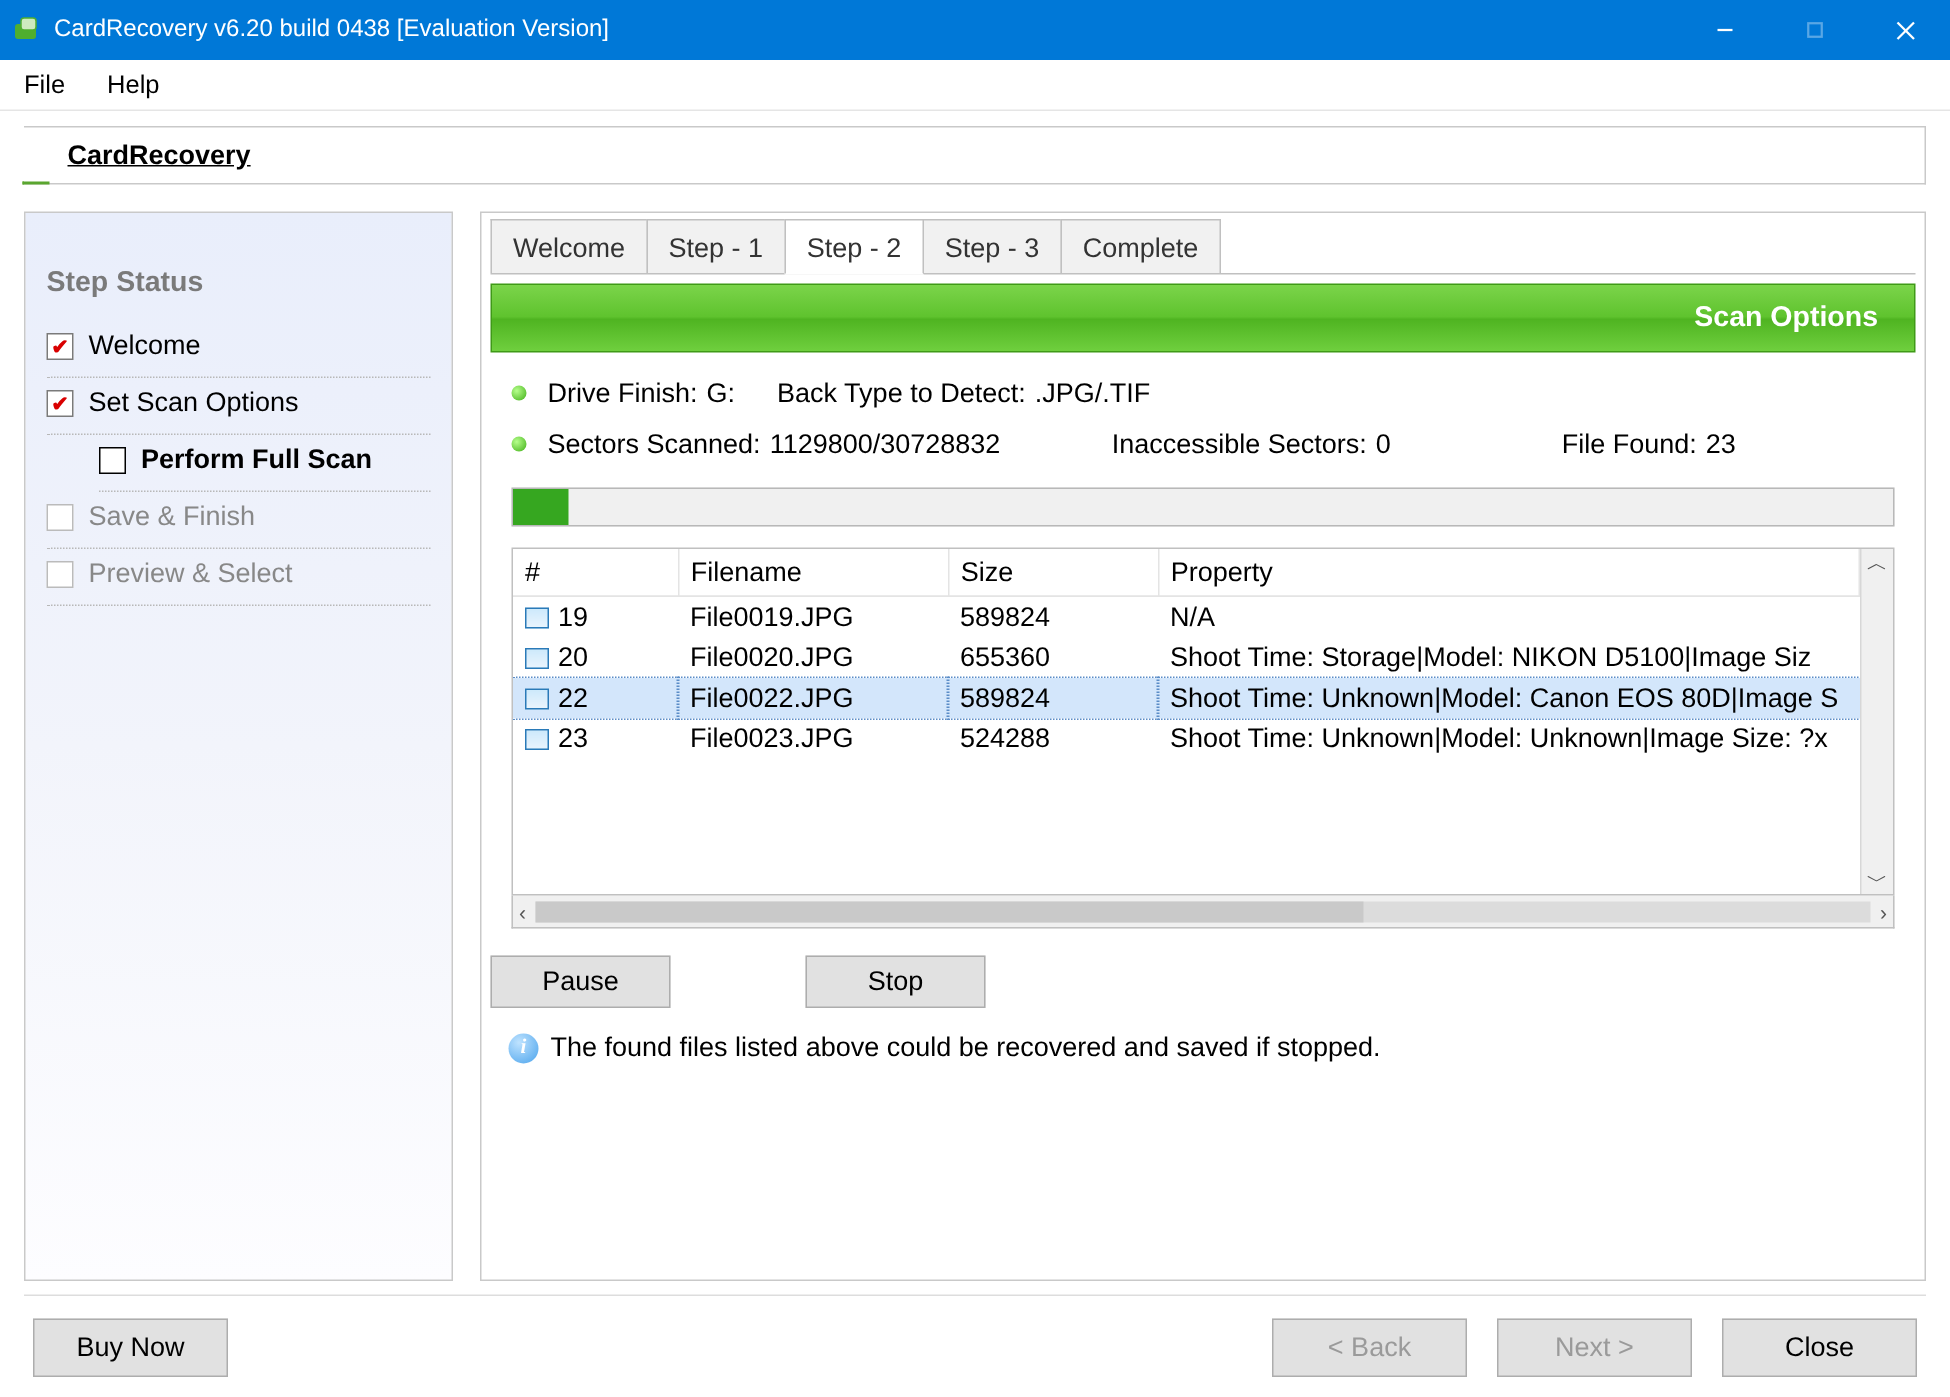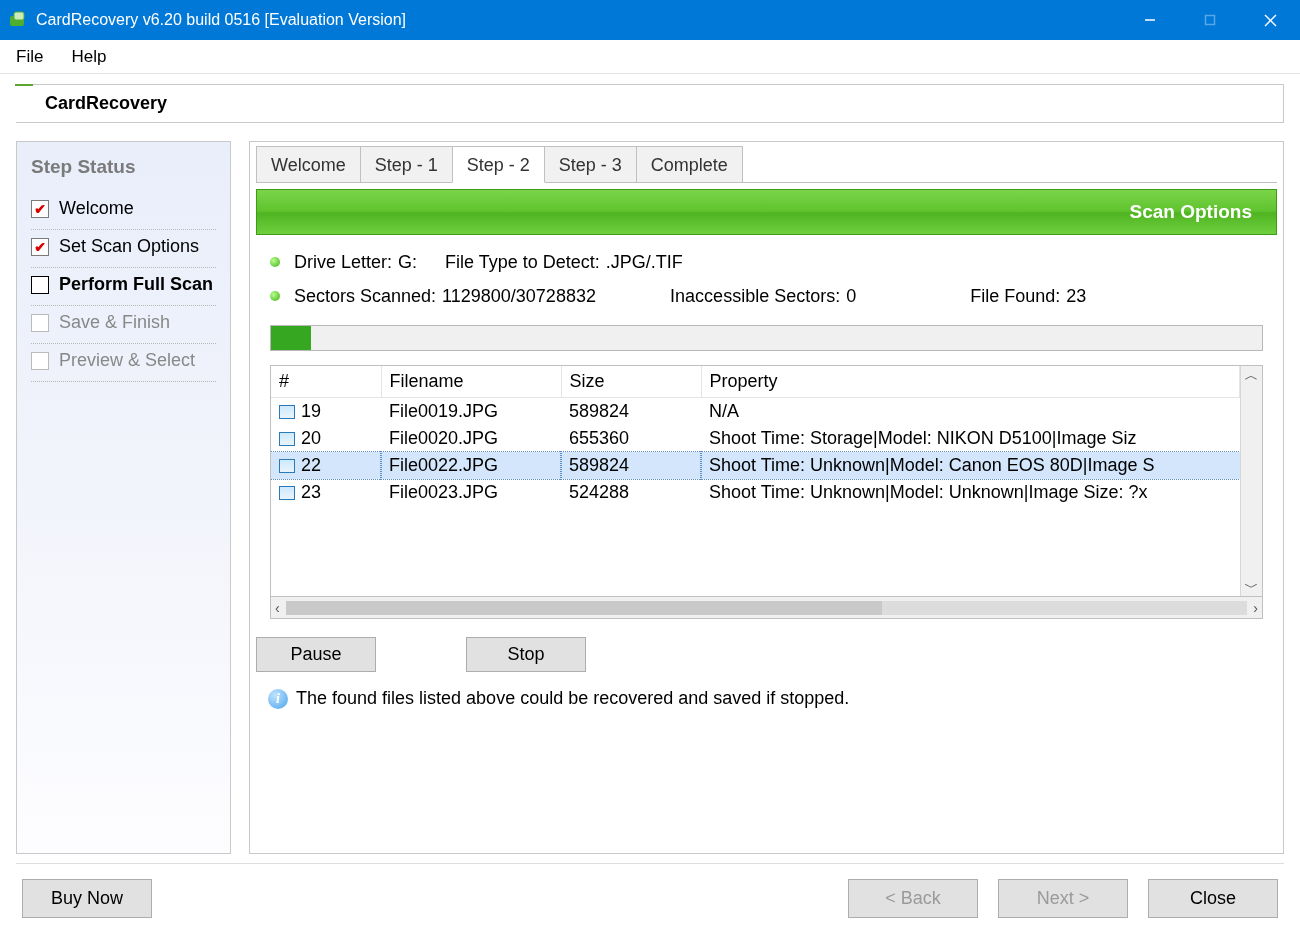--- a/index.html
+++ b/index.html
@@ -43,48 +43,49 @@
 }
 .menubar .menu-item { padding: 4px 14px; }
 .menubar .menu-item:first-child { padding-left: 8px; }
 
 .app-body {
   padding: 10px 16px 0 16px;
   height: calc(100% - 40px - 34px - 68px);
 }
 .header-strip {
   display: flex;
-  align-items: flex-start;
+  align-items: flex-end;
   border: 1px solid #c9c9c9;
   border-left: none;
   margin-bottom: 18px;
+  text-decoration: underline;
 }
 .header-strip .accent {
   width: 18px;
   background: linear-gradient(to bottom, #8fe05a, #4fc021);
   border: 1px solid #5aa62f;
   border-right: none;
   margin: -1px 0 -1px -1px;
 }
 .header-strip .title {
   font-weight: 700;
   font-size: 18px;
   padding: 8px 12px;
 }
 
 .content-row {
   display: flex;
   gap: 18px;
   height: calc(100% - 66px);
 }
 .sidebar {
-  width: 215px;
+  width: 286px;
   border: 1px solid #c9c9c9;
   background: linear-gradient(to bottom, #e9eefb 0%, #f2f4fb 50%, #fdfdff 100%);
-  padding: 14px 14px;
+  padding: 36px 14px;
 }
 .sidebar h3 {
   font-size: 19px;
   font-weight: 600;
   color: #7a7a7a;
   margin-bottom: 14px;
 }
 .step-item {
   display: flex;
   align-items: center;
@@ -96,21 +97,21 @@
 .step-item .chk {
   width: 18px; height: 18px;
   border: 1.5px solid #7a7a7a;
   display: inline-flex;
   align-items: center; justify-content: center;
   background: #fff;
   font-size: 14px; color: #d90000; font-weight: bold;
 }
 .step-item.done .chk::after { content: "✔"; }
 .step-item.pending { color: #888; }
-.step-item.active { font-weight: 700; color: #000; }
+.step-item.active { font-weight: 700; color: #000; margin-left: 35px; }
 .step-item.active .chk { border-color: #000; }
 .step-item.pending .chk { border-color: #bbb; }
 
 .main {
   flex: 1;
   border: 1px solid #c9c9c9;
   padding: 0;
   display: flex;
   flex-direction: column;
   background: #fff;
@@ -315,21 +316,21 @@
 </head>
 <body>
 
 <div class="titlebar">
   <span class="app-icon">
     <svg viewBox="0 0 20 20">
         <rect x="2" y="6" width="14" height="10" rx="2" fill="#4fae2f"></rect>
         <rect x="6" y="2" width="10" height="8" rx="2" fill="#cdeabf" stroke="#4fae2f"></rect>
       </svg>
   </span>
-  <span class="title-text">CardRecovery v6.20 build 0516 [Evaluation Version]</span>
+  <span class="title-text">CardRecovery v6.20 build 0438 [Evaluation Version]</span>
   <span class="spacer"></span>
   <div class="win-controls">
     <div class="win-btn">
       <svg width="12" height="12">
           <line x1="1" y1="6" x2="11" y2="6" stroke="#fff" stroke-width="1.5"></line>
         </svg>
     </div>
     <div class="win-btn maximize">
       <svg width="12" height="12">
           <rect x="1.5" y="1.5" width="9" height="9" fill="none" stroke="currentColor" stroke-width="1.5"></rect>
@@ -391,23 +392,23 @@
           <div class="tab active">Step - 2</div>
           <div class="tab">Step - 3</div>
           <div class="tab">Complete</div>
         </div>
       <div class="tab-content">
         <div class="progress-header">Scan Options</div>
 
         <div class="info-grid">
           <div class="info-row">
             <span class="bullet"></span>
-            <span class="lbl">Drive Letter:</span>
+            <span class="lbl">Drive Finish:</span>
             <span class="val">G:</span>
-            <span class="lbl">File Type to Detect:</span>
+            <span class="lbl">Back Type to Detect:</span>
             <span class="val">.JPG/.TIF</span>
           </div>
           <div class="info-row">
             <span class="bullet"></span>
             <span class="lbl">Sectors Scanned:</span>
             <span class="val" style="min-width:200px">1129800/30728832</span>
             <span class="lbl">Inaccessible  Sectors:</span>
             <span class="val" style="min-width:96px">0</span>
             <span class="lbl">File Found:</span>
             <span class="val">23</span>

